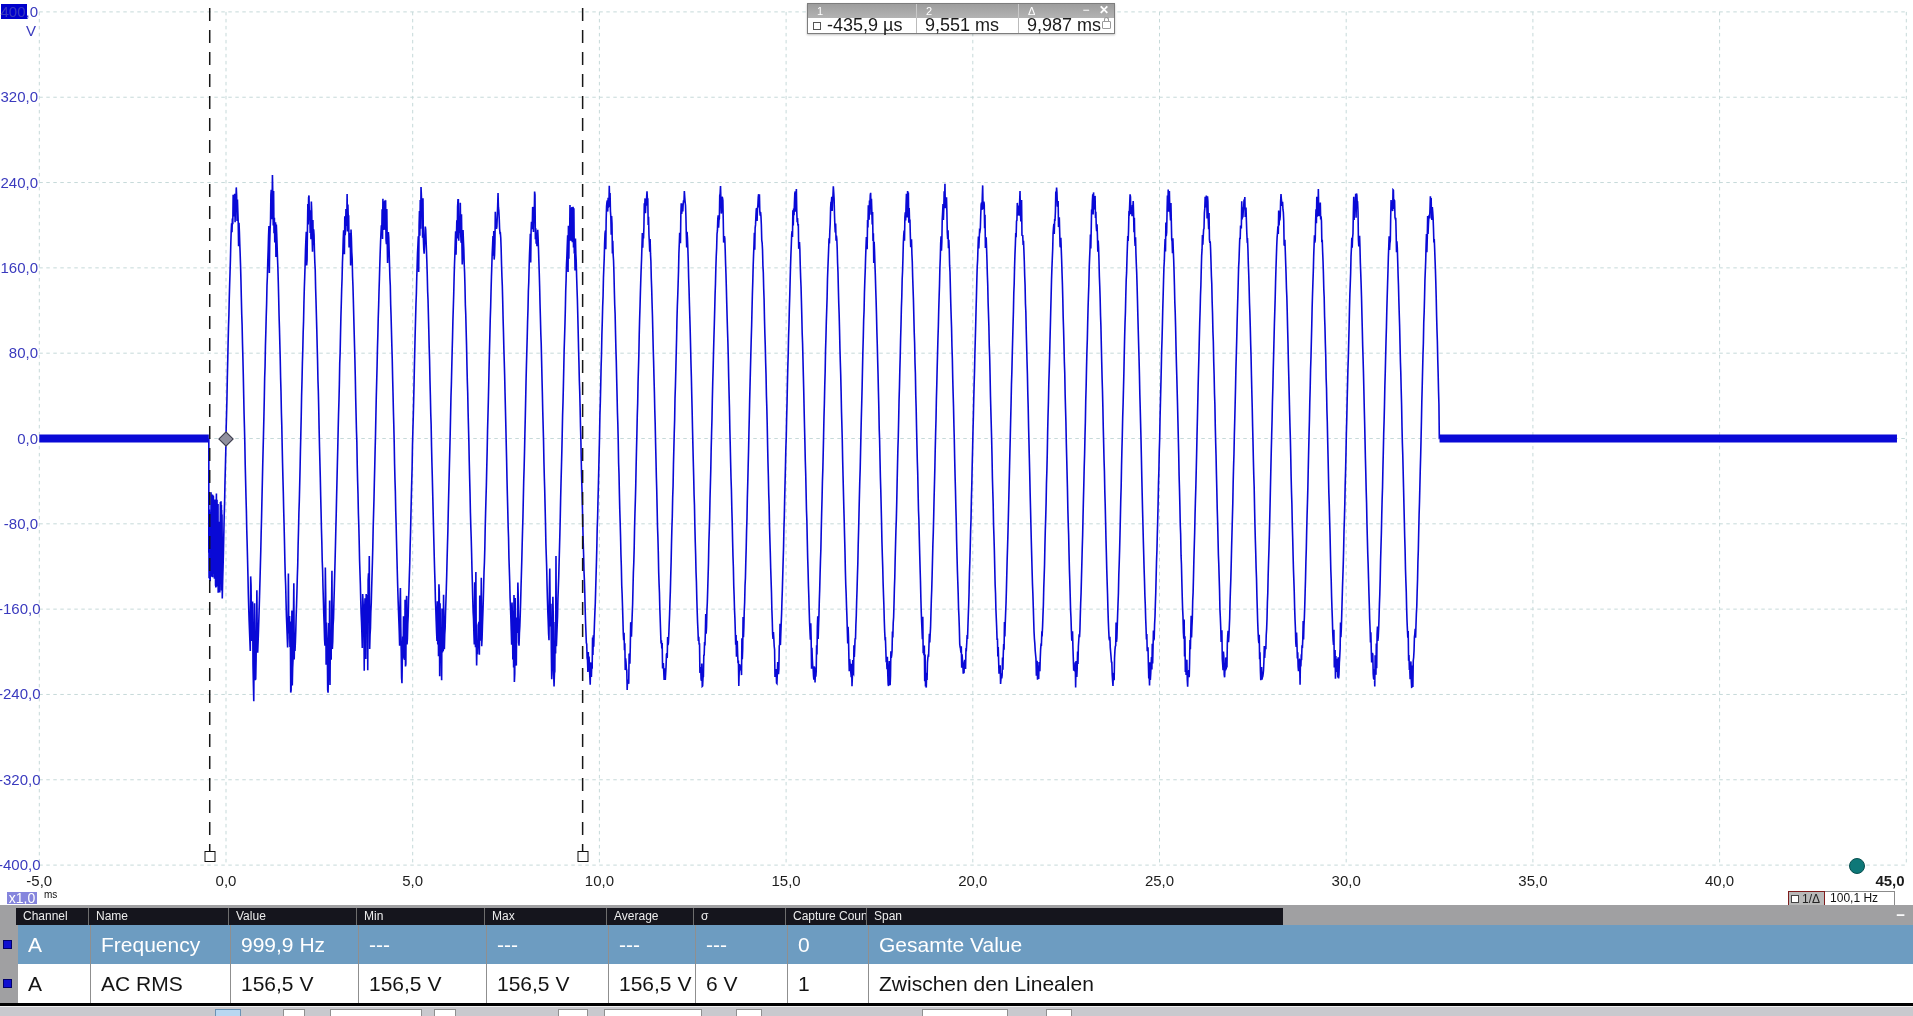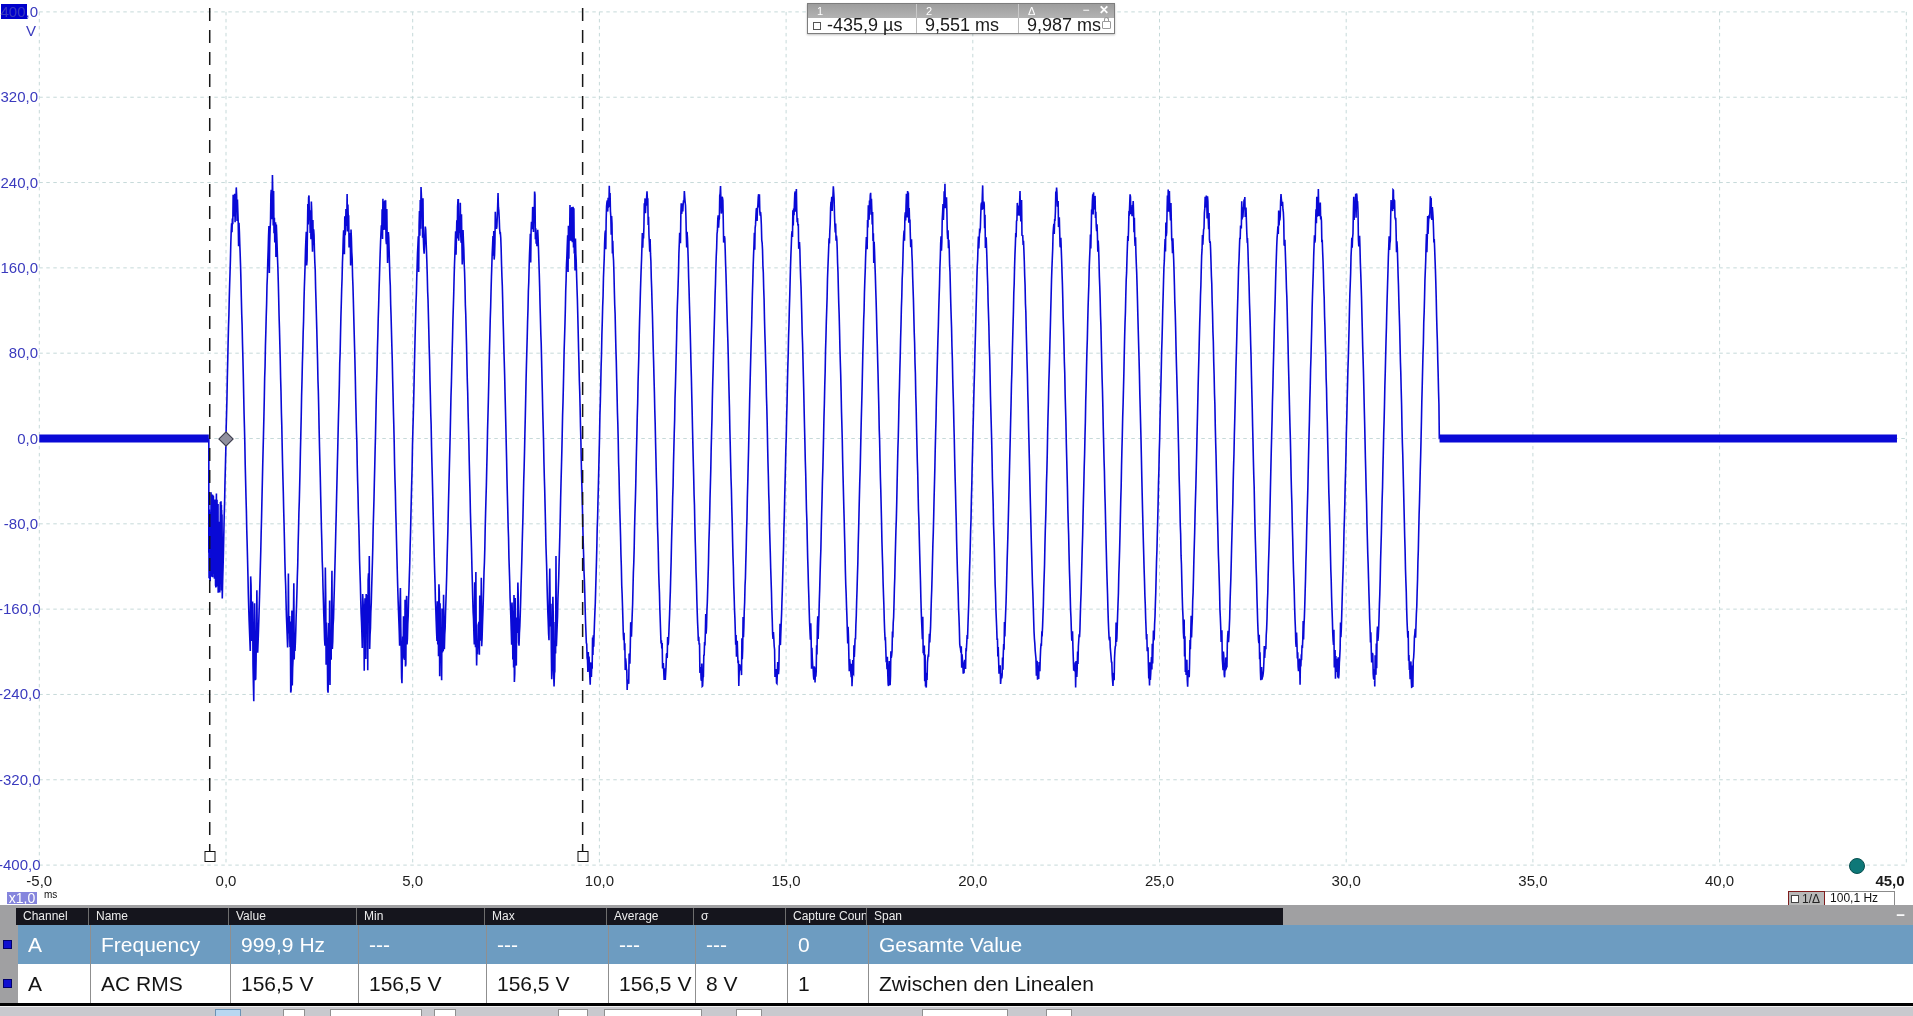--- a/index.html
+++ b/index.html
@@ -192,21 +192,21 @@
           <div class="gutter">
             <div class="row-marker"></div>
           </div>
           <div class="rowcells row-plain">
             <div class="tcell" style="width: 72px;">A</div>
             <div class="tcell" style="width: 140px;">AC RMS</div>
             <div class="tcell" style="width: 128px;">156,5 V</div>
             <div class="tcell" style="width: 128px;">156,5 V</div>
             <div class="tcell" style="width: 122px;">156,5 V</div>
             <div class="tcell" style="width: 87px;">156,5 V</div>
-            <div class="tcell" style="width: 92px;">8 V</div>
+            <div class="tcell" style="width: 92px;">6 V</div>
             <div class="tcell" style="width: 81px;">1</div>
             <div class="tcell" style="width: 417px;">Zwischen den Linealen</div>
           </div>
         </div>
       </div>
     <div id="tbl-bottom-line"></div>
   </div>
 
   <div id="bottom-strip">
     <div class="stub stub-blue" style="left:215px; width:26px;"></div>

